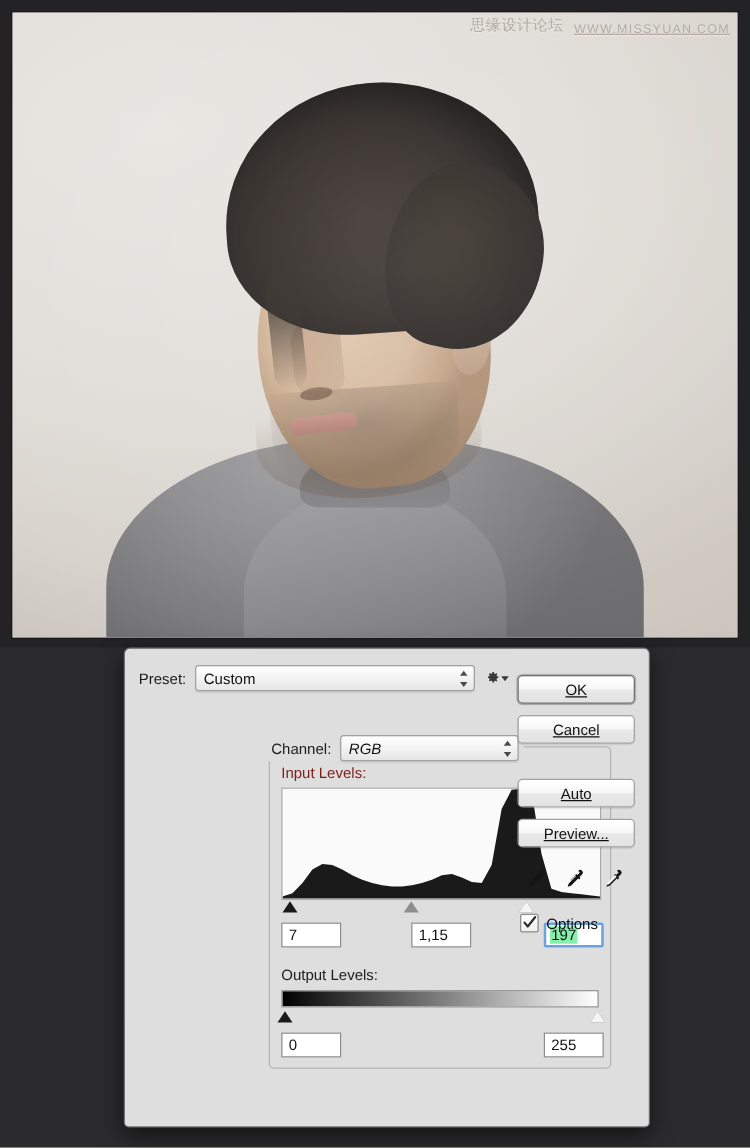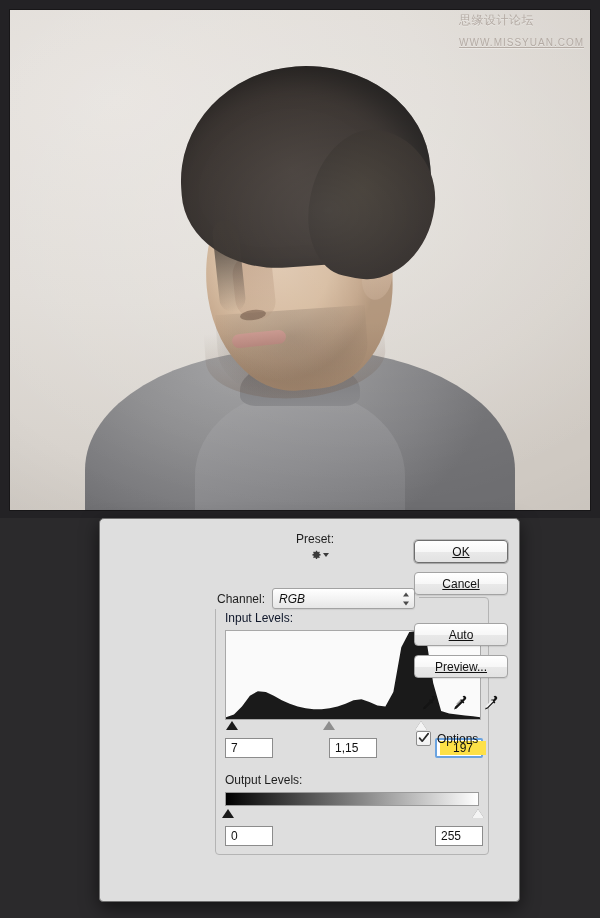--- a/index.html
+++ b/index.html
@@ -136,25 +136,24 @@
   }
   .jaw-shadow{
     position:absolute;left:196px;top:318px;width:180px;height:70px;
     background:linear-gradient(180deg,rgba(120,92,70,0),rgba(100,76,58,.30));
     border-radius:0 0 50% 50%/0 0 60% 60%;
     transform:rotate(-4deg);
   }
   
   #watermark{
     position:absolute;right:16px;top:12px;
-    display:flex;align-items:flex-start;gap:8px;
+    display:flex;align-items:flex-end;gap:8px;
     font-size:12px;color:#b4aba4;letter-spacing:.5px;
     text-shadow:0 1px 0 rgba(255,255,255,.35);
     user-select:none;
-    flex-direction:column;
   }
   #watermark .wm-en{font-size:10px;letter-spacing:1px;text-decoration:underline;}
 
   
   #levels-dialog{
     position:absolute;left:99px;top:518px;width:419px;height:382px;
     background:#dedede;
     border:1px solid #6f6f6f;
     border-radius:5px 5px 4px 4px;
     box-shadow:0 6px 18px rgba(0,0,0,.55);
@@ -165,21 +164,21 @@
     background:linear-gradient(180deg,#fdfdfd 0%,#f0f0f0 45%,#dcdcdc 96%,#cfcfcf 100%);
     border-bottom:1px solid #a9a9a9;
     display:flex;align-items:center;justify-content:center;
   }
   #titlebar .title{
     font-size:12px;color:#2f2f2f;
   }
   #dialog-body{position:relative;padding:10px 0 0 0;height:358px;}
 
   .row{display:flex;align-items:center;}
-  #preset-row{padding-left:11px;margin-top:3px;flex-direction:column;}
+  #preset-row{padding-left:11px;margin-top:3px;}
   .lbl{font-size:12px;color:#1d1d1d;}
   .select{
     position:relative;background:linear-gradient(180deg,#ffffff,#f2f2f2 55%,#e6e6e6);
     border:1px solid #a2a2a2;border-radius:3px;height:19px;
     display:flex;align-items:center;padding:0 20px 0 6px;
     font-size:12px;color:#111;box-shadow:0 1px 1px rgba(0,0,0,.08);
   }
   .select .stepper{
     position:absolute;right:4px;top:50%;transform:translateY(-50%);
     width:7px;height:13px;display:flex;flex-direction:column;justify-content:space-between;
@@ -202,21 +201,21 @@
   #group-box{
     position:absolute;left:115px;top:78px;width:272px;height:256px;
     border:1px solid #b4b4b4;border-radius:4px;
   }
   #channel-row{
     position:absolute;left:-3px;top:-10px;display:flex;align-items:center;
     background:#dedede;padding:0 4px 0 4px;
   }
   #channel-select{width:115px;margin-left:7px;font-style:italic;}
 
-  #input-levels-label{position:absolute;left:9px;top:13px;font-size:12px;color:#0f172a;}
+  #input-levels-label{position:absolute;left:9px;top:13px;font-size:12px;color:#7f1d1d;}
   #histogram-wrap{
     position:absolute;left:9px;top:32px;width:254px;height:88px;
     background:#fafafa;border:1px solid #a8a8a8;
     overflow:hidden;
   }
   #histogram-wrap svg{display:block;width:100%;height:100%;}
   #input-slider-track{
     position:absolute;left:9px;top:121px;width:254px;height:14px;
   }
   .tri{
@@ -228,21 +227,21 @@
   .tri.gray{border-bottom-color:#8e8e8e;}
   .tri.white{border-bottom-color:#f4f4f4;filter:drop-shadow(0 0 0.6px #6e6e6e);}
   .numfield{
     position:absolute;height:20px;background:#fff;border:1px solid #8c8c8c;
     display:flex;align-items:center;padding-left:5px;font-size:12px;color:#111;
     box-sizing:border-box;
   }
   #in-black-field{left:9px;top:140px;width:48px;}
   #in-gamma-field{left:113px;top:140px;width:48px;}
   #in-white-field{left:219px;top:140px;width:48px;border:2px solid #6aa3e0;border-radius:2px;padding-left:3px;}
-  #in-white-field span{background:#fde047;padding:0 13px;}
+  #in-white-field span{background:#86efac;padding:0 1px;}
 
   #output-levels-label{position:absolute;left:9px;top:175px;font-size:12px;color:#1d1d1d;}
   #output-bar{
     position:absolute;left:9px;top:194px;width:254px;height:14px;
     background:linear-gradient(90deg,#000000 0%,#111 6%,#8a8a8a 55%,#ffffff 100%);
     border:1px solid #9a9a9a;box-sizing:border-box;
   }
   #output-slider-track{position:absolute;left:9px;top:209px;width:254px;height:14px;}
   #out-black-field{left:9px;top:228px;width:48px;}
   #out-white-field{left:219px;top:228px;width:48px;}
@@ -313,20 +312,27 @@
   </div>
 </div>
 
 <div id="levels-dialog">
 
 
   <div id="dialog-body">
 
     <div class="row" id="preset-row">
       <span class="lbl">Preset:</span>
+      <div class="select" id="preset-select">
+        <span>Custom</span>
+        <span class="stepper">
+            <i class="up"></i>
+            <i class="dn"></i>
+          </span>
+      </div>
       <div id="gear-btn">
         <svg width="13" height="13" viewBox="0 0 16 16" aria-hidden="true">
           <path fill="#3a3a3a" d="M8 5.2A2.8 2.8 0 1 0 8 10.8 2.8 2.8 0 0 0 8 5.2zm0 1.5a1.3 1.3 0 1 1 0 2.6 1.3 1.3 0 0 1 0-2.6z"></path>
           <path fill="#3a3a3a" d="M7.1 1h1.8l.25 1.6a5.4 5.4 0 0 1 1.2.5l1.3-.95 1.27 1.27-.95 1.3c.21.38.38.78.5 1.2L14 6.1v1.8l-1.6.25c-.12.42-.29.82-.5 1.2l.95 1.3-1.27 1.27-1.3-.95c-.38.21-.78.38-1.2.5L8.9 13H7.1l-.25-1.6a5.4 5.4 0 0 1-1.2-.5l-1.3.95L3.08 10.6l.95-1.3a5.4 5.4 0 0 1-.5-1.2L2 7.9V6.1l1.53-.25c.12-.42.29-.82.5-1.2l-.95-1.3L4.35 2.1l1.3.95c.38-.21.78-.38 1.2-.5L7.1 1z"></path>
         </svg>
         <span class="caret"></span>
       </div>
     </div>
 
     <div id="group-box">

